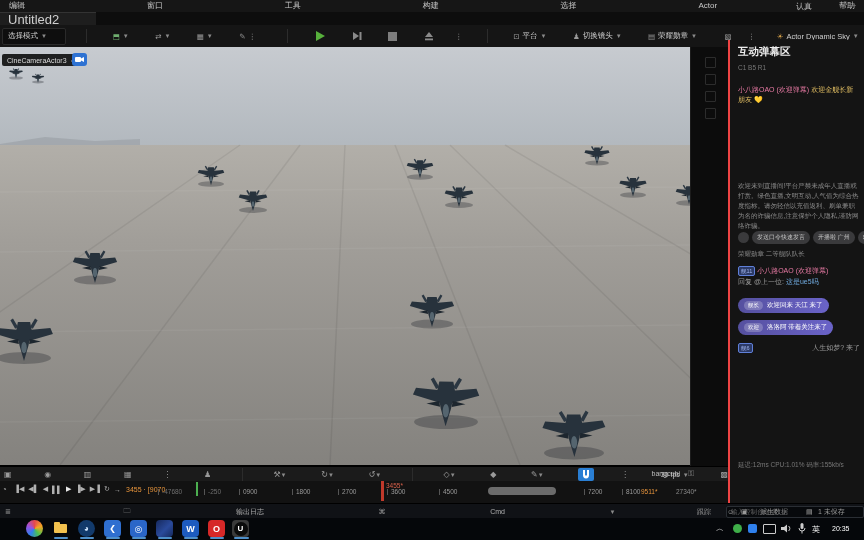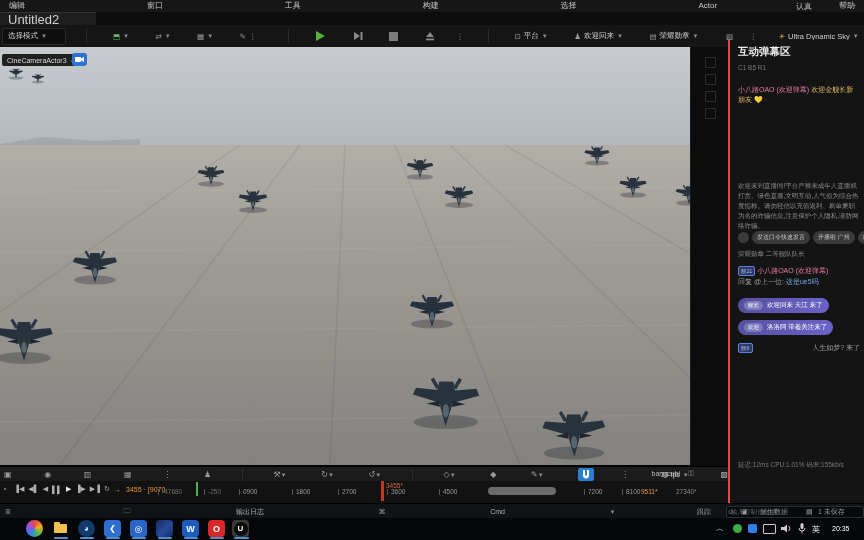--- a/index.html
+++ b/index.html
@@ -125,33 +125,33 @@
   </div>
   <span class="ic">⋮</span>
   <div class="vsep" style="margin-left:8px;"></div>
   <div class="tbtn">
     <span class="ic">⊡</span>
     <span>平台</span>
     <span class="caret">▼</span>
   </div>
   <div class="tbtn">
     <span class="ic">♟</span>
-    <span>欢迎回来</span>
+    <span>切换镜头</span>
     <span class="caret">▼</span>
   </div>
   <div class="tbtn">
     <span class="ic">▤</span>
     <span>荣耀勋章</span>
     <span class="caret">▼</span>
   </div>
   <span class="ic" style="margin-left:6px;">▧</span>
   <span class="ic">⋮</span>
   <div class="tbtn">
     <span class="ic" style="color:#d7a24a;">☀</span>
-    <span>Ultra Dynamic Sky</span>
+    <span>Actor Dynamic Sky</span>
     <span class="caret">▼</span>
   </div>
 </div>
 
 <div id="viewport" class="abs">
   <svg width="690" height="418" viewBox="0 0 690 418">
     <defs>
       <linearGradient id="sky" x1="0" y1="0" x2="0" y2="1">
         <stop offset="0" stop-color="#c7cbd0"></stop>
           <stop offset="1" stop-color="#b2b8be"></stop>

